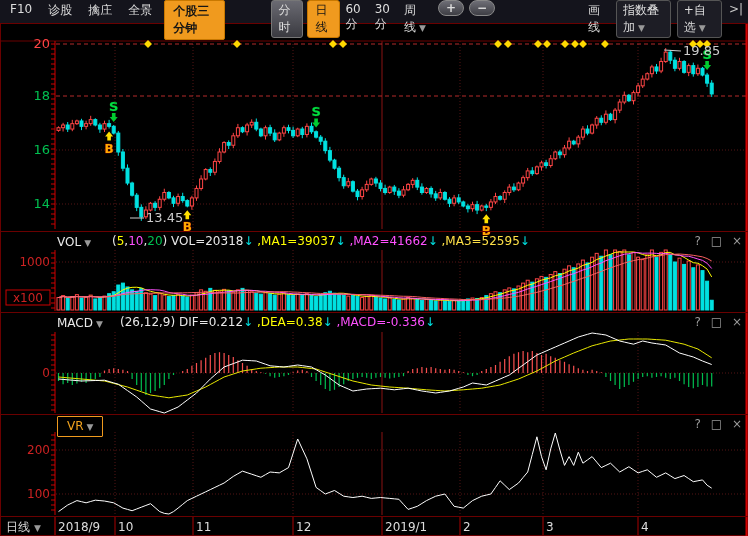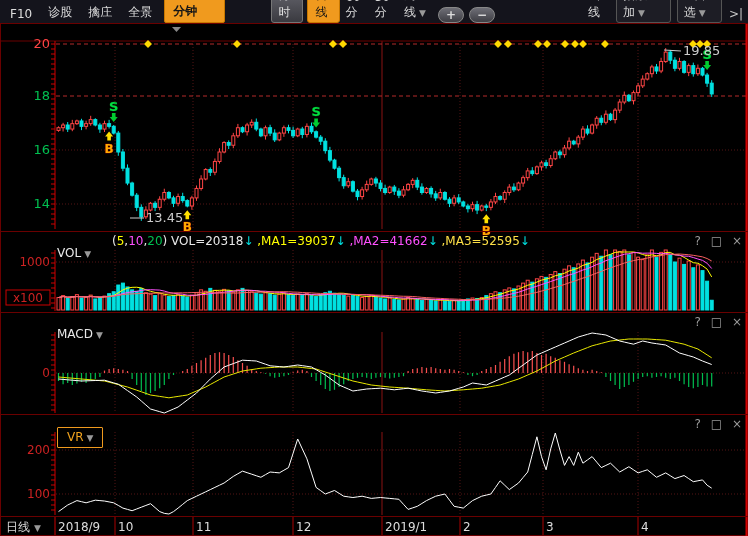--- a/index.html
+++ b/index.html
@@ -1,33 +1,33 @@
 <!DOCTYPE html>
 <html><head>
 <meta charset="utf-8">
 <style>
   html,body{margin:0;padding:0;background:#000;}
   #app{position:relative;width:748px;height:536px;background:#000;overflow:hidden;
        font-family:"DejaVu Sans","Liberation Sans",sans-serif;}
   
   #toolbar{position:absolute;left:0;top:0;width:748px;height:23px;background:#14141c;
-           border-bottom:1px solid #6a0000;display:flex;align-items:flex-end;font-size:12px;color:#ddd;}
+           border-bottom:1px solid #6a0000;display:flex;align-items:flex-start;font-size:12px;color:#ddd;}
   .tb-item{padding:2px 6px;margin-left:4px;cursor:default;white-space:nowrap;}
   .tb-orange{background:#f09a1e;color:#151515;border:1px solid #c87800;border-radius:2px;padding:2px 8px;font-weight:bold;}
   .tb-btn-gray{background:linear-gradient(#6a6a72,#3a3a40);border:1px solid #777;border-radius:3px;padding:1px 7px;}
   .tb-btn-orange{background:#f09a1e;color:#151515;border:1px solid #c87800;border-radius:3px;padding:1px 7px;}
   .tb-plain{padding:2px 5px;}
   .tb-pill{background:linear-gradient(#6e6e76,#3e3e44);border:1px solid #888;border-radius:8px;
            padding:0 7px;margin-left:5px;font-weight:bold;line-height:14px;}
   .tb-drop{border:1px solid #555;background:#1d1d25;border-radius:3px;padding:1px 6px;margin-left:6px;}
   .dd-caret{color:#999;font-size:9px;margin-left:3px;}
   
   .ind-header{position:absolute;left:0;width:748px;height:18px;font-size:12px;line-height:18px;
               color:#e8e8e8;white-space:nowrap;}
-  .ind-name{position:absolute;left:57px;top:12px;}
+  .ind-name{position:absolute;left:57px;top:1px;}
   .ind-vals{position:absolute;left:112px;top:0;}
   .vr-chip{border:1px solid #f09a1e;color:#f0a21e;padding:0 9px;border-radius:1px;}
   .win-btns{position:absolute;right:6px;top:0;color:#9a9a9a;letter-spacing:0;}
   .win-btns span{margin-left:6px;cursor:default;}
   .cw{color:#e8e8e8}.cy{color:#ffff00}.cm{color:#ff50ff}.cg{color:#00c050}
   .cs{color:#fde047}.cc{color:#00e5e5}.cr{color:#ff3333}
   #chart{position:absolute;left:0;top:0;}
   #vol-header{top:232px;}  #macd-header{top:313px;} #vr-header{top:415px;}
   .sep{position:absolute;left:0;width:748px;height:1px;background:#6a0000;}
 </style>
@@ -860,20 +860,21 @@
       <span>?</span>
       <span>□</span>
       <span>×</span>
     </span>
   </div>
 
   <div class="ind-header" id="macd-header">
     <span class="ind-name">
       <span>MACD</span><span class="dd-caret">▼</span>
     </span>
+    <span class="ind-vals" style="left:120px"><span class="cw">(26,12,9)  </span><span class="cw">DIF=0.212</span><span class="cc">↓</span><span class="cy"> ,DEA=0.38</span><span class="cc">↓</span><span class="cm"> ,MACD=-0.336</span><span class="cc">↓</span></span>
     <span class="win-btns">
       <span>?</span>
       <span>□</span>
       <span>×</span>
     </span>
   </div>
 
   <div class="ind-header" id="vr-header">
     <span class="ind-name vr-chip">
       <span>VR</span><span class="dd-caret">▼</span>

